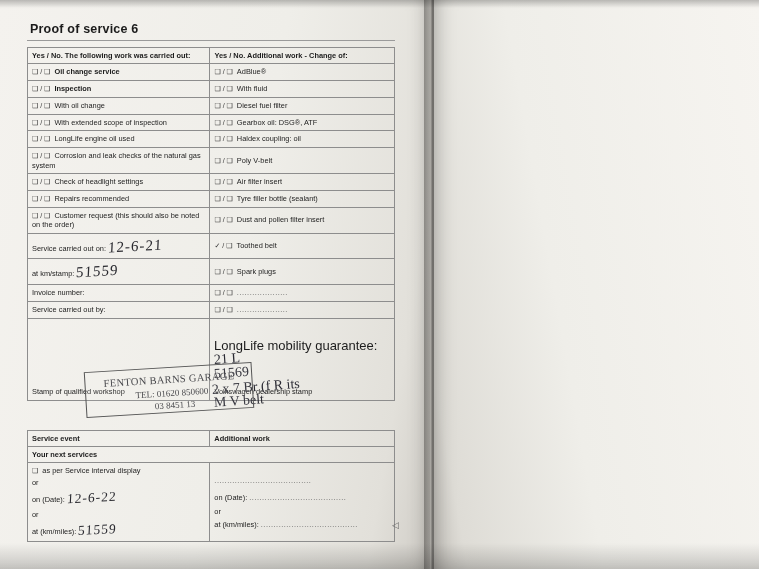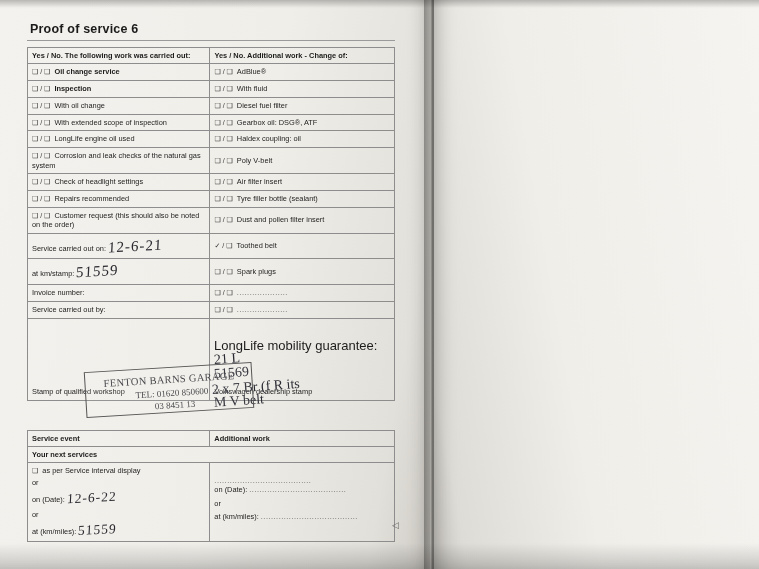--- a/index.html
+++ b/index.html
@@ -285,21 +285,21 @@
             <span class="hw small">12-6-22</span>
           </div>
           <div style="margin-top:4px;">or</div>
           <div style="margin-top:3px;">
             <span>at (km/miles):</span>
             <span class="hw small">51559</span>
           </div>
         </td>
         <td class="n2" style="height:68px; vertical-align:top;">
           <div class="dots" style="margin-top:10px;">......................................</div>
-          <div style="">
+          <div style="margin-top:8px;">
             <span>on (Date):</span>
             <span class="dots">......................................</span>
           </div>
           <div style="margin-top:5px;">or</div>
           <div style="margin-top:4px;">
             <span>at (km/miles):</span>
             <span class="dots">......................................</span>
           </div>
         </td>
       </tr>

